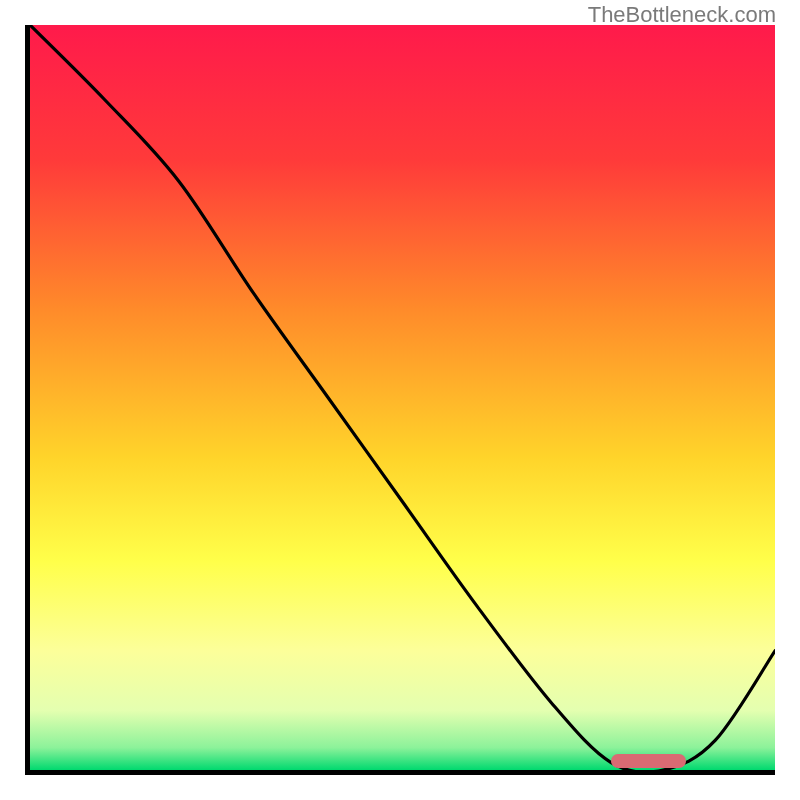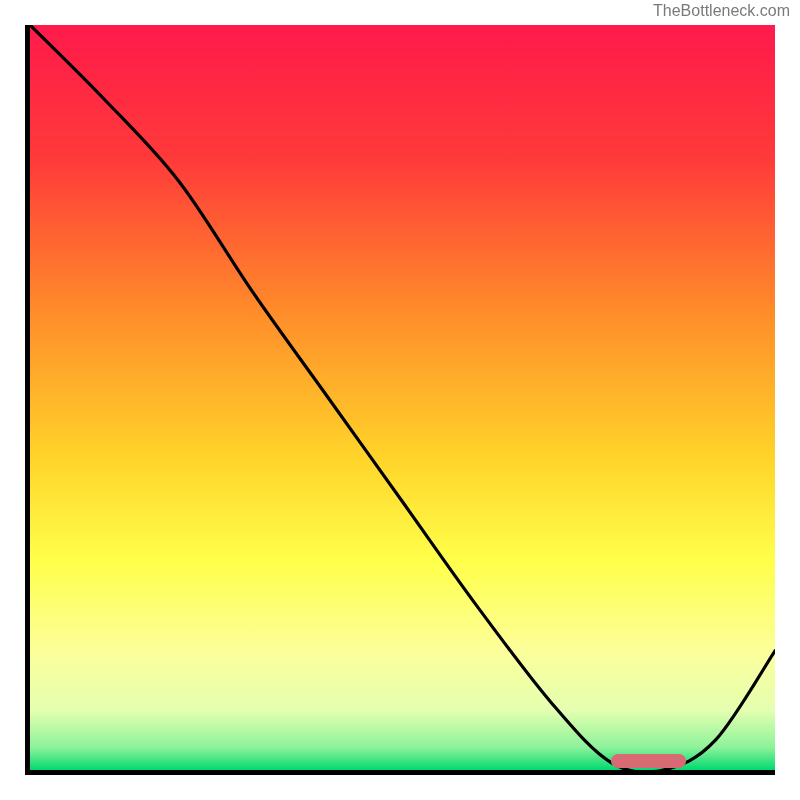--- a/index.html
+++ b/index.html
@@ -11,23 +11,23 @@
     overflow: hidden;
   }
   .container {
     position: relative;
     width: 800px;
     height: 800px;
   }
   .watermark {
     position: absolute;
     top: 2px;
-    right: 10px;
+    right: 24px;
     font-family: Arial, Helvetica, sans-serif;
-    font-size: 16px;
+    font-size: 22px;
     font-weight: 400;
     color: #7a7a7a;
     z-index: 3;
   }
   .plot-area {
     position: absolute;
     left: 25px;
     top: 25px;
     width: 750px;
     height: 750px;

